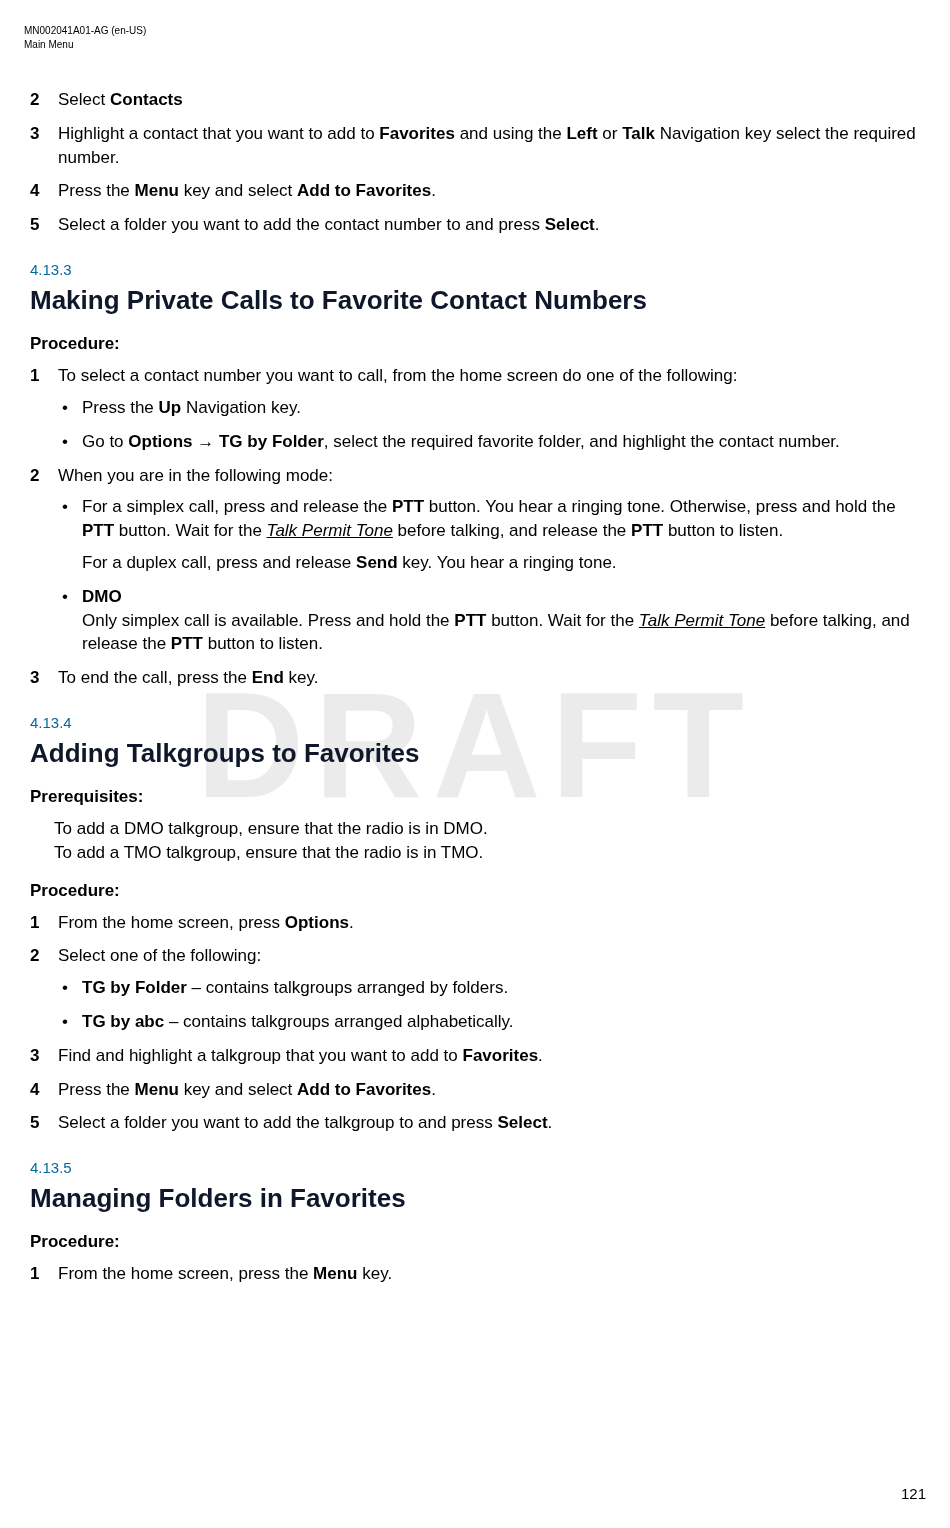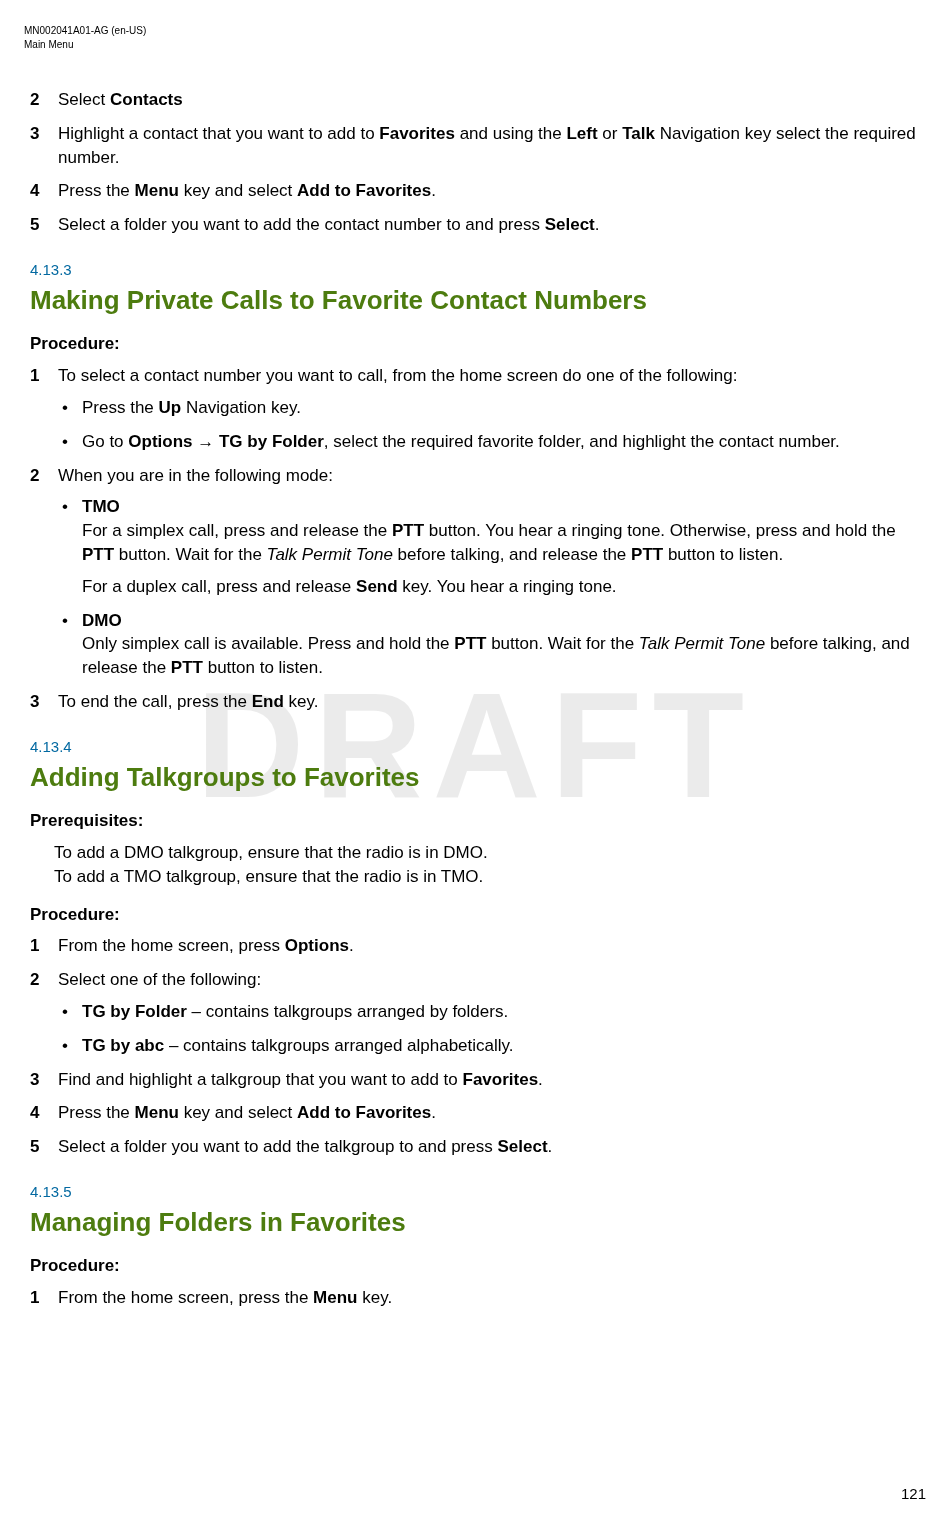--- a/index.html
+++ b/index.html
@@ -69,35 +69,36 @@
       position: absolute;
       left: -20px;
     }
     .section-num {
       color: #0369a1;
       font-size: 15px;
       margin-top: 22px;
       margin-bottom: 2px;
     }
     .section-title {
-      color: #4d7c0f;
+      color: #0f172a;
       font-size: 26px;
       font-weight: bold;
       margin-bottom: 14px;
     }
     .label-bold {
       font-weight: bold;
       margin-bottom: 8px;
       margin-top: 4px;
     }
     .b {
       font-weight: bold;
     }
     .i {
       font-style: italic;
+      text-decoration: underline;
     }
     .sub-block {
       margin-left: 24px;
     }
     .page-number {
       position: absolute;
       bottom: 24px;
       right: 24px;
       font-size: 15px;
       margin-left: 32px;
@@ -152,21 +153,20 @@
         <li>
           <span>Go to </span><span class="b">Options</span><span> → </span><span class="b">TG by Folder</span><span>, select the required favorite folder, and highlight the contact number.</span>
         </li>
       </ul>
     </li>
     <li>
       <span class="num">2</span>
       <span>When you are in the following mode:</span>
       <ul class="bulleted">
         <li>
-          <div class="b">TMO</div>
           <div class="para">
             <span>For a simplex call, press and release the </span><span class="b">PTT</span><span> button. You hear a ringing tone. Otherwise, press and hold the </span><span class="b">PTT</span><span> button. Wait for the </span><span class="i">Talk Permit Tone</span><span> before talking, and release the </span><span class="b">PTT</span><span> button to listen.</span>
           </div>
           <div class="para">
             <span>For a duplex call, press and release </span><span class="b">Send</span><span> key. You hear a ringing tone.</span>
           </div>
         </li>
         <li>
           <div class="b">DMO</div>
           <div class="para">

